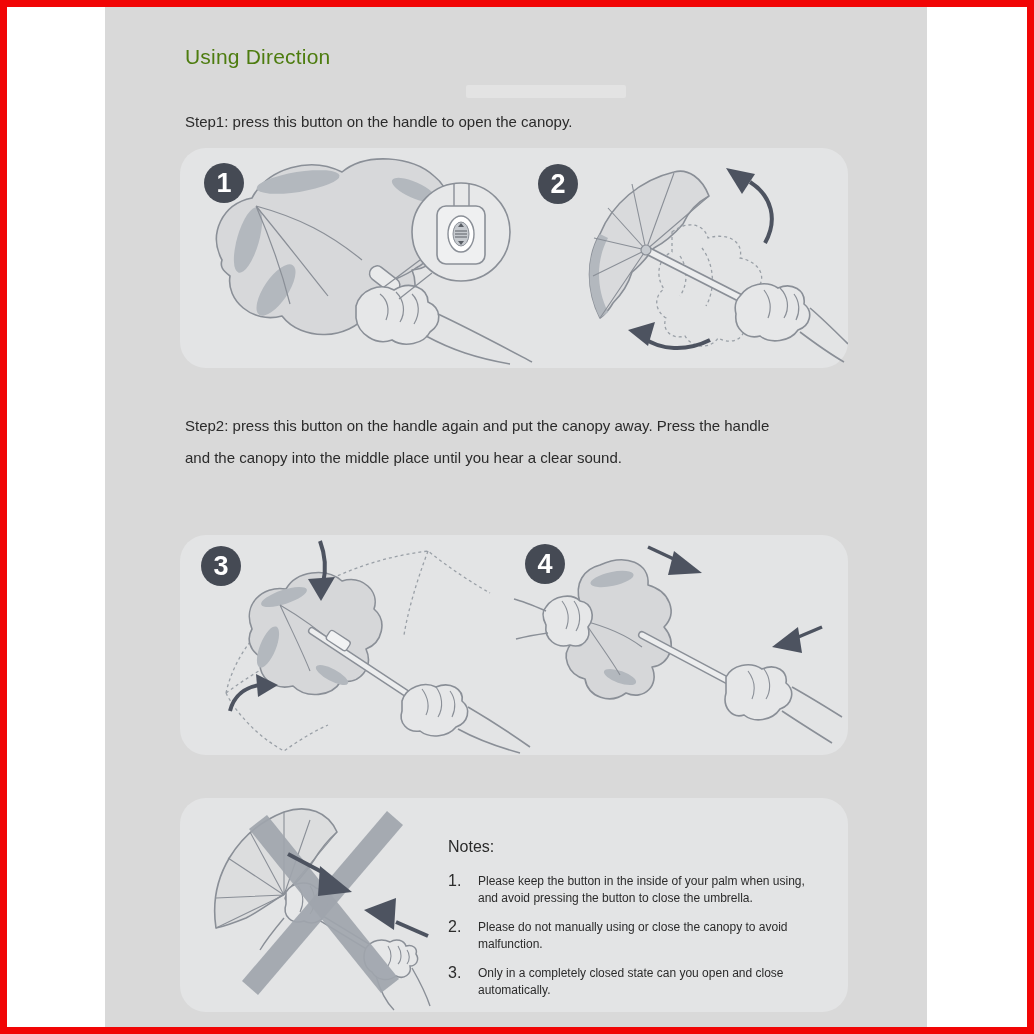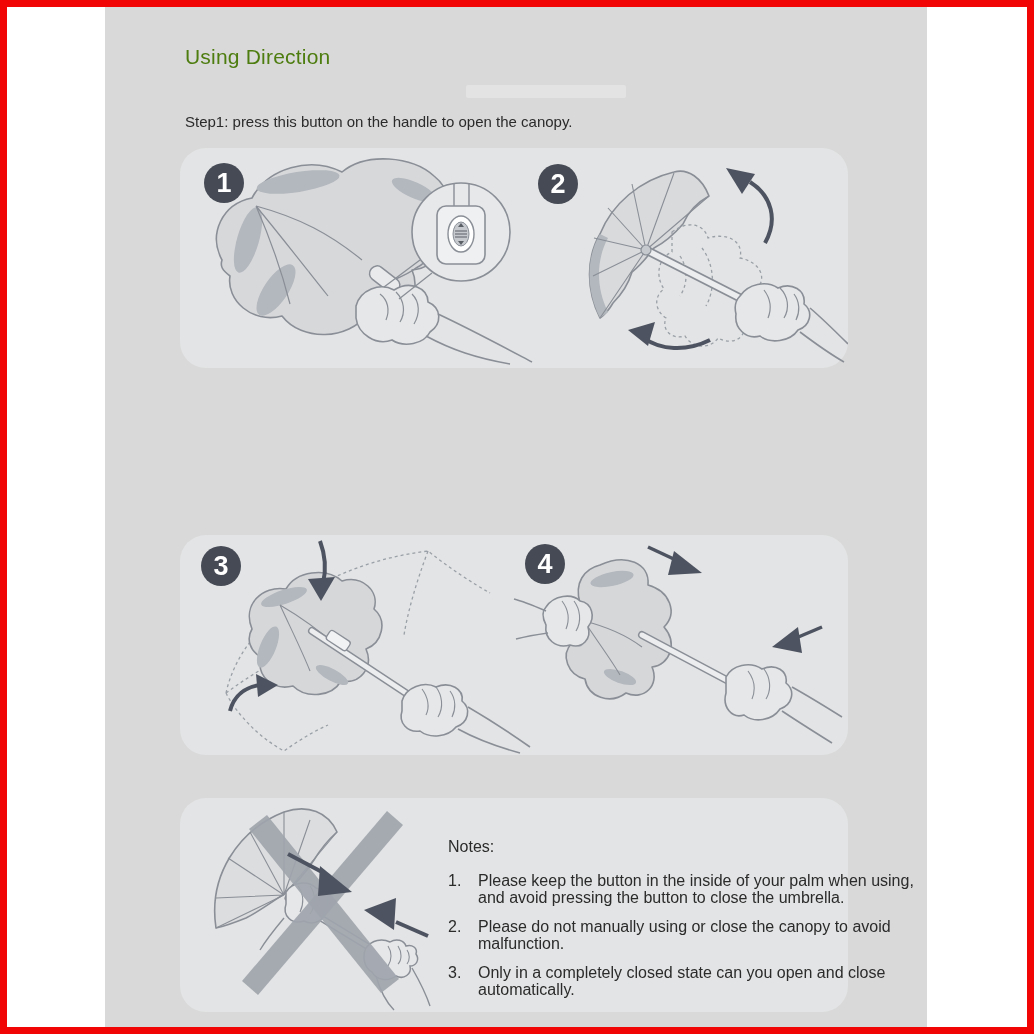--- a/index.html
+++ b/index.html
@@ -49,21 +49,21 @@
   .notes-heading{
     font-size:16px;margin:12px 0 17px 0;font-weight:400;
   }
   .note-item{
     display:flex;margin:0 0 13px 0;
   }
   .note-number{
     flex:0 0 30px;font-size:16px;line-height:16.5px;
   }
   .note-text{
-    flex:1;font-size:16px;line-height:16.5px;white-space:pre-line;
+    flex:1;font-size:12px;line-height:16.5px;white-space:pre-line;
   }
 </style>
 </head>
 <body>
 
 <div class="frame">
   <div class="content">
 
     <h1 class="page-title">Using Direction</h1>
     <div class="faint-strip"></div>
@@ -119,20 +119,22 @@
           <g>
             <path fill="none" stroke="#4d5360" stroke-width="4" d="M530,192 C506,204 480,202 464,190"></path>
             <polygon fill="#4d5360" points="448,182 475,174 468,198"></polygon>
           </g>
         </g>
       </svg>
     </div>
     <div class="badge badge-1">1</div>
     <div class="badge badge-2">2</div>
 
+    <p class="step-text step2">Step2: press this button on the handle again and put the canopy away. Press the handle
+and the canopy into the middle place until you hear a clear sound.</p>
 
     <div class="panel panel-row2">
       <svg width="668" height="220" viewBox="0 0 668 220">
 
         <g>
           <path fill="none" stroke="#9aa0a7" stroke-width="1.3" stroke-dasharray="3 3" d="M46,158 C62,84 150,28 248,16 C268,32 292,48 310,58 M46,158 C56,178 78,202 104,216 C118,206 134,196 148,190 M248,16 C236,48 228,76 224,100 M46,158 C84,130 120,112 156,102"></path>
           <path fill="#d6d7d9" stroke="#8a8f97" stroke-width="1.6" stroke-linejoin="round" d="M72,94 C62,70 82,50 106,54 C116,36 146,32 162,46 C182,40 200,56 194,74 C208,86 202,108 186,114 C194,132 180,150 161,146 C152,162 126,164 113,151 C93,156 76,141 81,122 C70,116 66,104 72,94 Z"></path>
           <ellipse fill="#b3b8be" cx="104" cy="62" rx="24" ry="7" transform="rotate(-18 104 62)"></ellipse>
           <ellipse fill="#b3b8be" cx="88" cy="112" rx="8" ry="22" transform="rotate(22 88 112)"></ellipse>
           <ellipse fill="#b3b8be" cx="152" cy="140" rx="18" ry="6" transform="rotate(28 152 140)"></ellipse>

